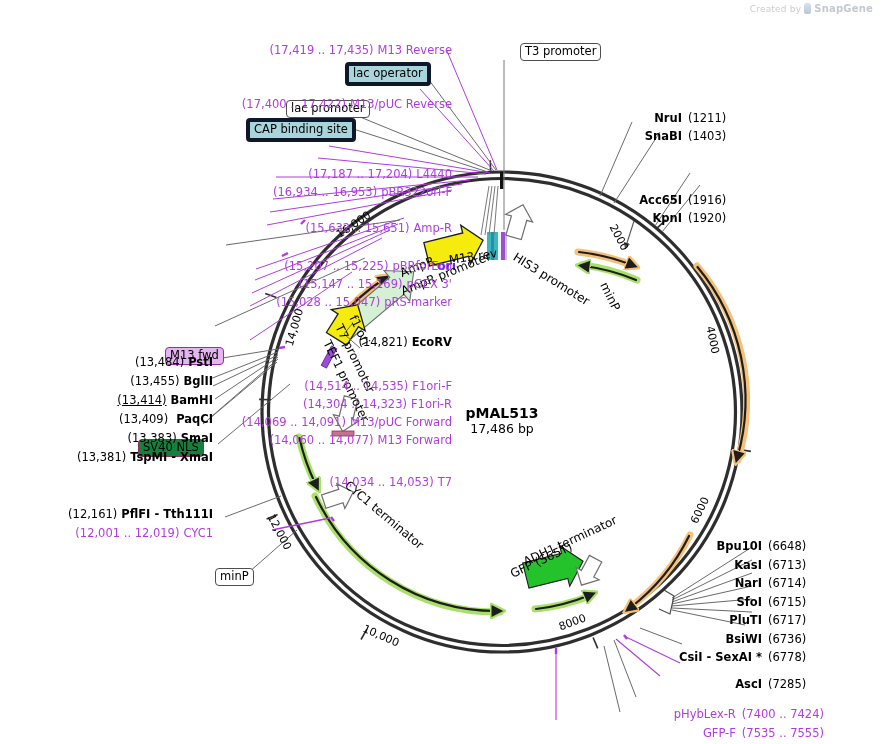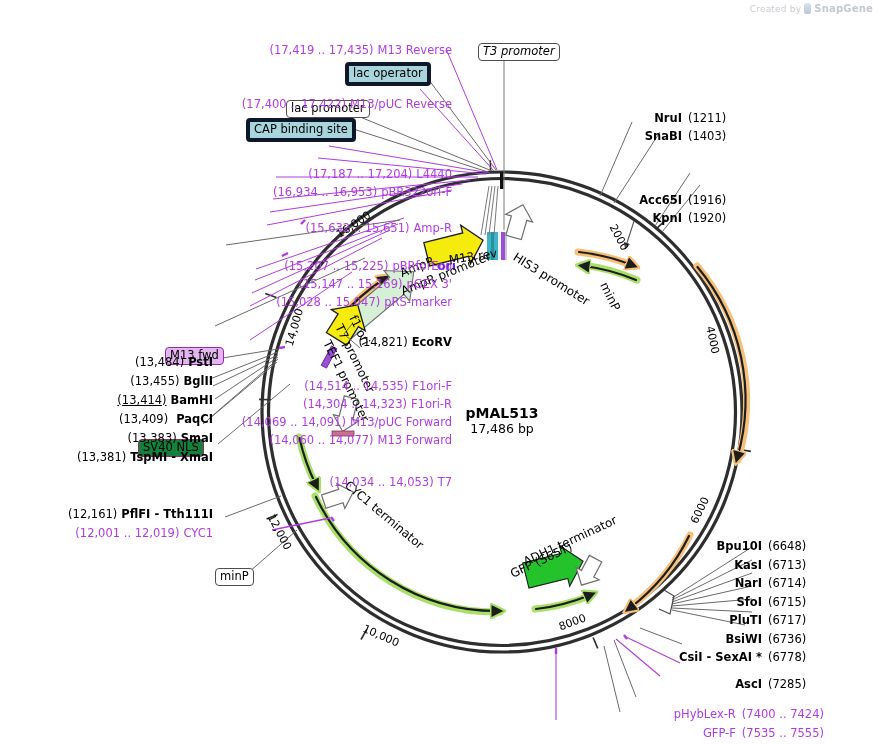--- a/index.html
+++ b/index.html
@@ -325,21 +325,21 @@
   <div class="feat" style="left:359px; top:313px; transform:rotate(64deg);">f1 ori</div>
   <div class="feat" style="left:345px; top:322px; transform:rotate(64deg);">T7 promoter</div>
   <div class="feat" style="left:333px; top:338px; transform:rotate(64deg);">TEF1 promoter</div>
   <div class="feat" style="left:351px; top:478px; transform:rotate(40deg);">CYC1 terminator</div>
   <div class="feat" style="left:508px; top:568px; transform:rotate(-25deg);">GFP (S65T)</div>
   <div class="feat" style="left:521px; top:556px; transform:rotate(-25deg);">ADH1 terminator</div>
 
   <div class="badge teal" style="left:345px; top:62px;">lac operator</div>
   <div class="badge white" style="left:286px; top:100px;">lac promoter</div>
   <div class="badge teal" style="left:246px; top:118px;">CAP binding site</div>
-  <div class="badge white" style="left:478px; top:43px;font-style:italic;">T3 promoter</div>
+  <div class="badge white" style="left:520px; top:43px;">T3 promoter</div>
   <div class="badge violet" style="left:165px; top:317px;margin-top:30px;">M13 fwd</div>
   <div class="badge pink" style="left:138px; top:439px;">SV40 NLS</div>
   <div class="badge white" style="left:215px; top:568px;">minP</div>
 
   <div id="stack-top-left">
       <div class="lbl" style="top: 44px; right: 429px; text-align: right; color: rgb(176, 60, 224); display: flex; justify-content: flex-end; gap: 4px;">
         <span class="pos" style="font-weight: normal; color: rgb(176, 60, 224); text-align: right;">(17,419 .. 17,435)  </span>
         <span class="enz" style="font-weight: normal; color: rgb(176, 60, 224); text-align: left;">M13 Reverse</span>
       </div>
       <div class="lbl" style="top: 98px; right: 429px; text-align: right; color: rgb(176, 60, 224); display: flex; justify-content: flex-end; gap: 4px;">

